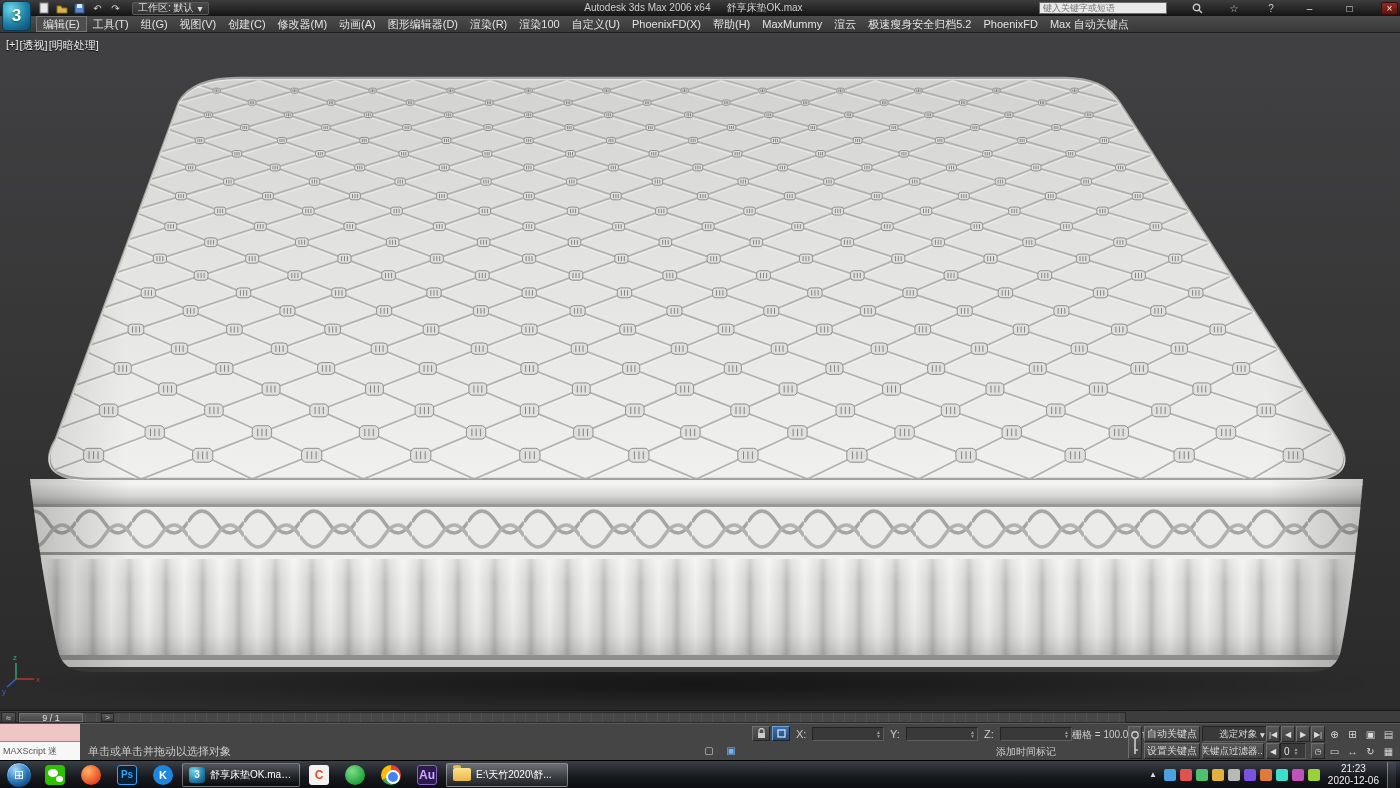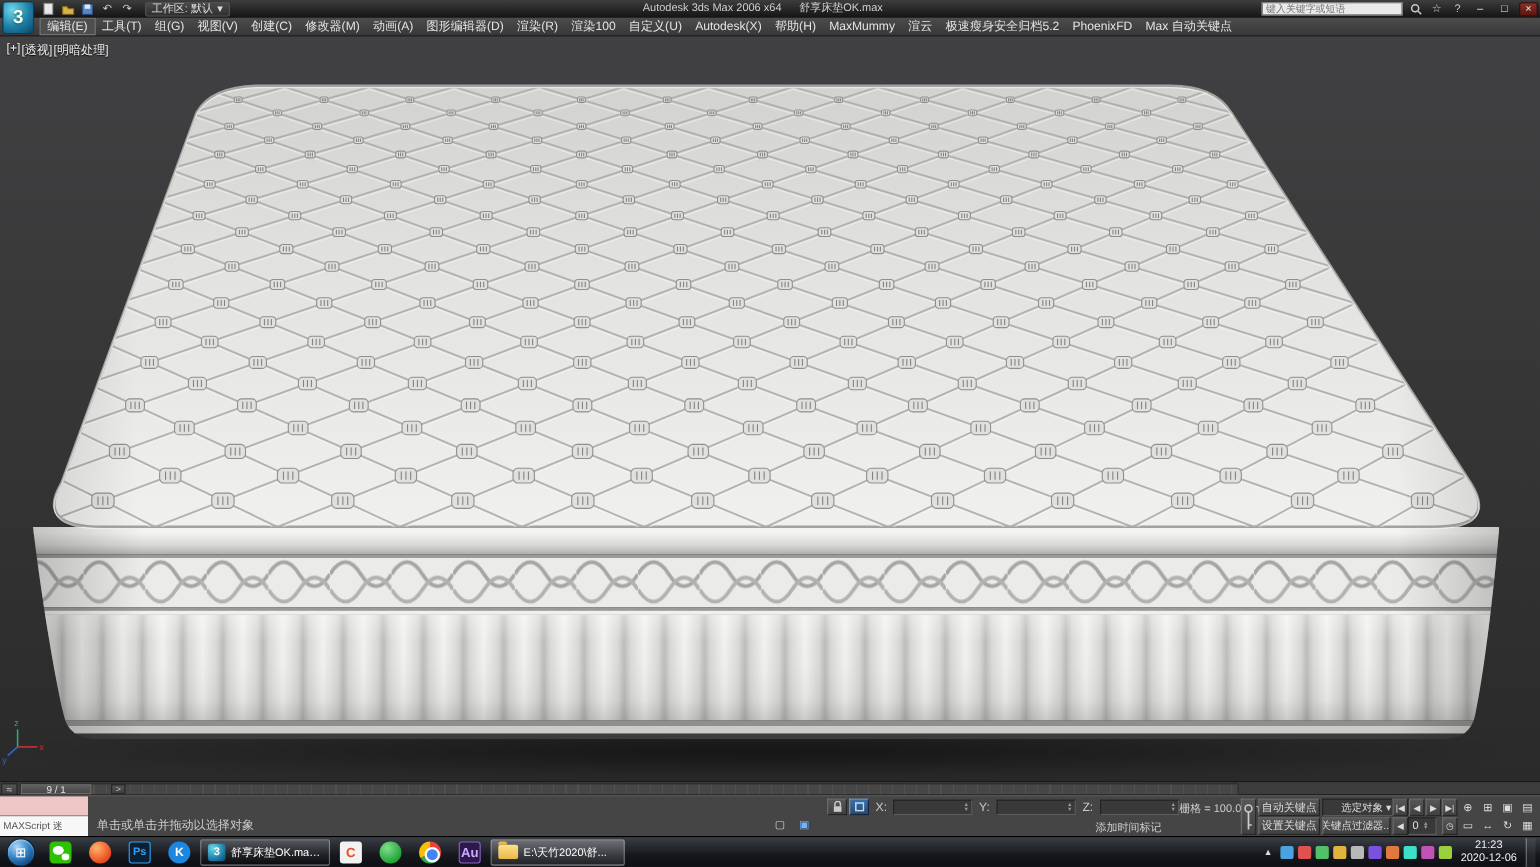--- a/index.html
+++ b/index.html
@@ -15,21 +15,21 @@
     display:flex;align-items:center;justify-content:center;text-shadow:0 1px 2px #063}
   .qat{position:absolute;left:36px;top:1px;display:flex;align-items:center;gap:3px;height:14px}
   .qat-btn{width:15px;height:13px;display:flex;align-items:center;justify-content:center;
     color:#cfcfcf;font-size:10px;border-radius:2px}
   .qat-btn svg{display:block}
   #workspace-dd{display:flex;align-items:center;gap:4px;height:13px;margin-left:6px;
     padding:0 5px;border:1px solid #5a5a5a;border-radius:2px;background:linear-gradient(#4a4a4a,#303030);
     color:#ddd;font-size:10px;white-space:nowrap}
   #title-center{position:absolute;left:50%;top:1px;transform:translateX(-53%);
     display:flex;gap:16px;white-space:nowrap;color:#cfcfcf;font-size:10px;line-height:14px}
-  #title-right{position:absolute;right:2px;top:1px;display:flex;align-items:center;gap:5px;height:14px}
+  #title-right{position:absolute;right:2px;top:1px;display:flex;align-items:center;gap:23px;height:14px}
   #search-input{width:128px;height:12px;background:#e9e9e9;border:1px solid #6b6b6b;
     font-size:9px;color:#555;padding:0 3px}
   .info-icon{width:14px;height:13px;display:flex;align-items:center;justify-content:center;
     color:#c9c9c9;font-size:10px}
   .win-btn{width:17px;height:13px;display:flex;align-items:center;justify-content:center;
     color:#e6e6e6;font-size:10px;border-radius:2px}
   .win-btn.close{background:linear-gradient(#8c2f26,#5d140e);border:1px solid #3c0c08}
 
   
   #menubar{position:absolute;left:0;top:16px;width:1400px;height:17px;
@@ -184,21 +184,21 @@
   <span class="menu-item">工具(T)</span>
   <span class="menu-item">组(G)</span>
   <span class="menu-item">视图(V)</span>
   <span class="menu-item">创建(C)</span>
   <span class="menu-item">修改器(M)</span>
   <span class="menu-item">动画(A)</span>
   <span class="menu-item">图形编辑器(D)</span>
   <span class="menu-item">渲染(R)</span>
   <span class="menu-item">渲染100</span>
   <span class="menu-item">自定义(U)</span>
-  <span class="menu-item">Autodesk(X)</span>
+  <span class="menu-item">PhoenixFD(X)</span>
   <span class="menu-item">帮助(H)</span>
   <span class="menu-item">MaxMummy</span>
   <span class="menu-item">渲云</span>
   <span class="menu-item">极速瘦身安全归档5.2</span>
   <span class="menu-item">PhoenixFD</span>
   <span class="menu-item">Max 自动关键点</span>
 </div>
 
 <div id="viewport">
   <svg id="mattress-svg" width="1400" height="677" viewBox="0 0 1400 677">

